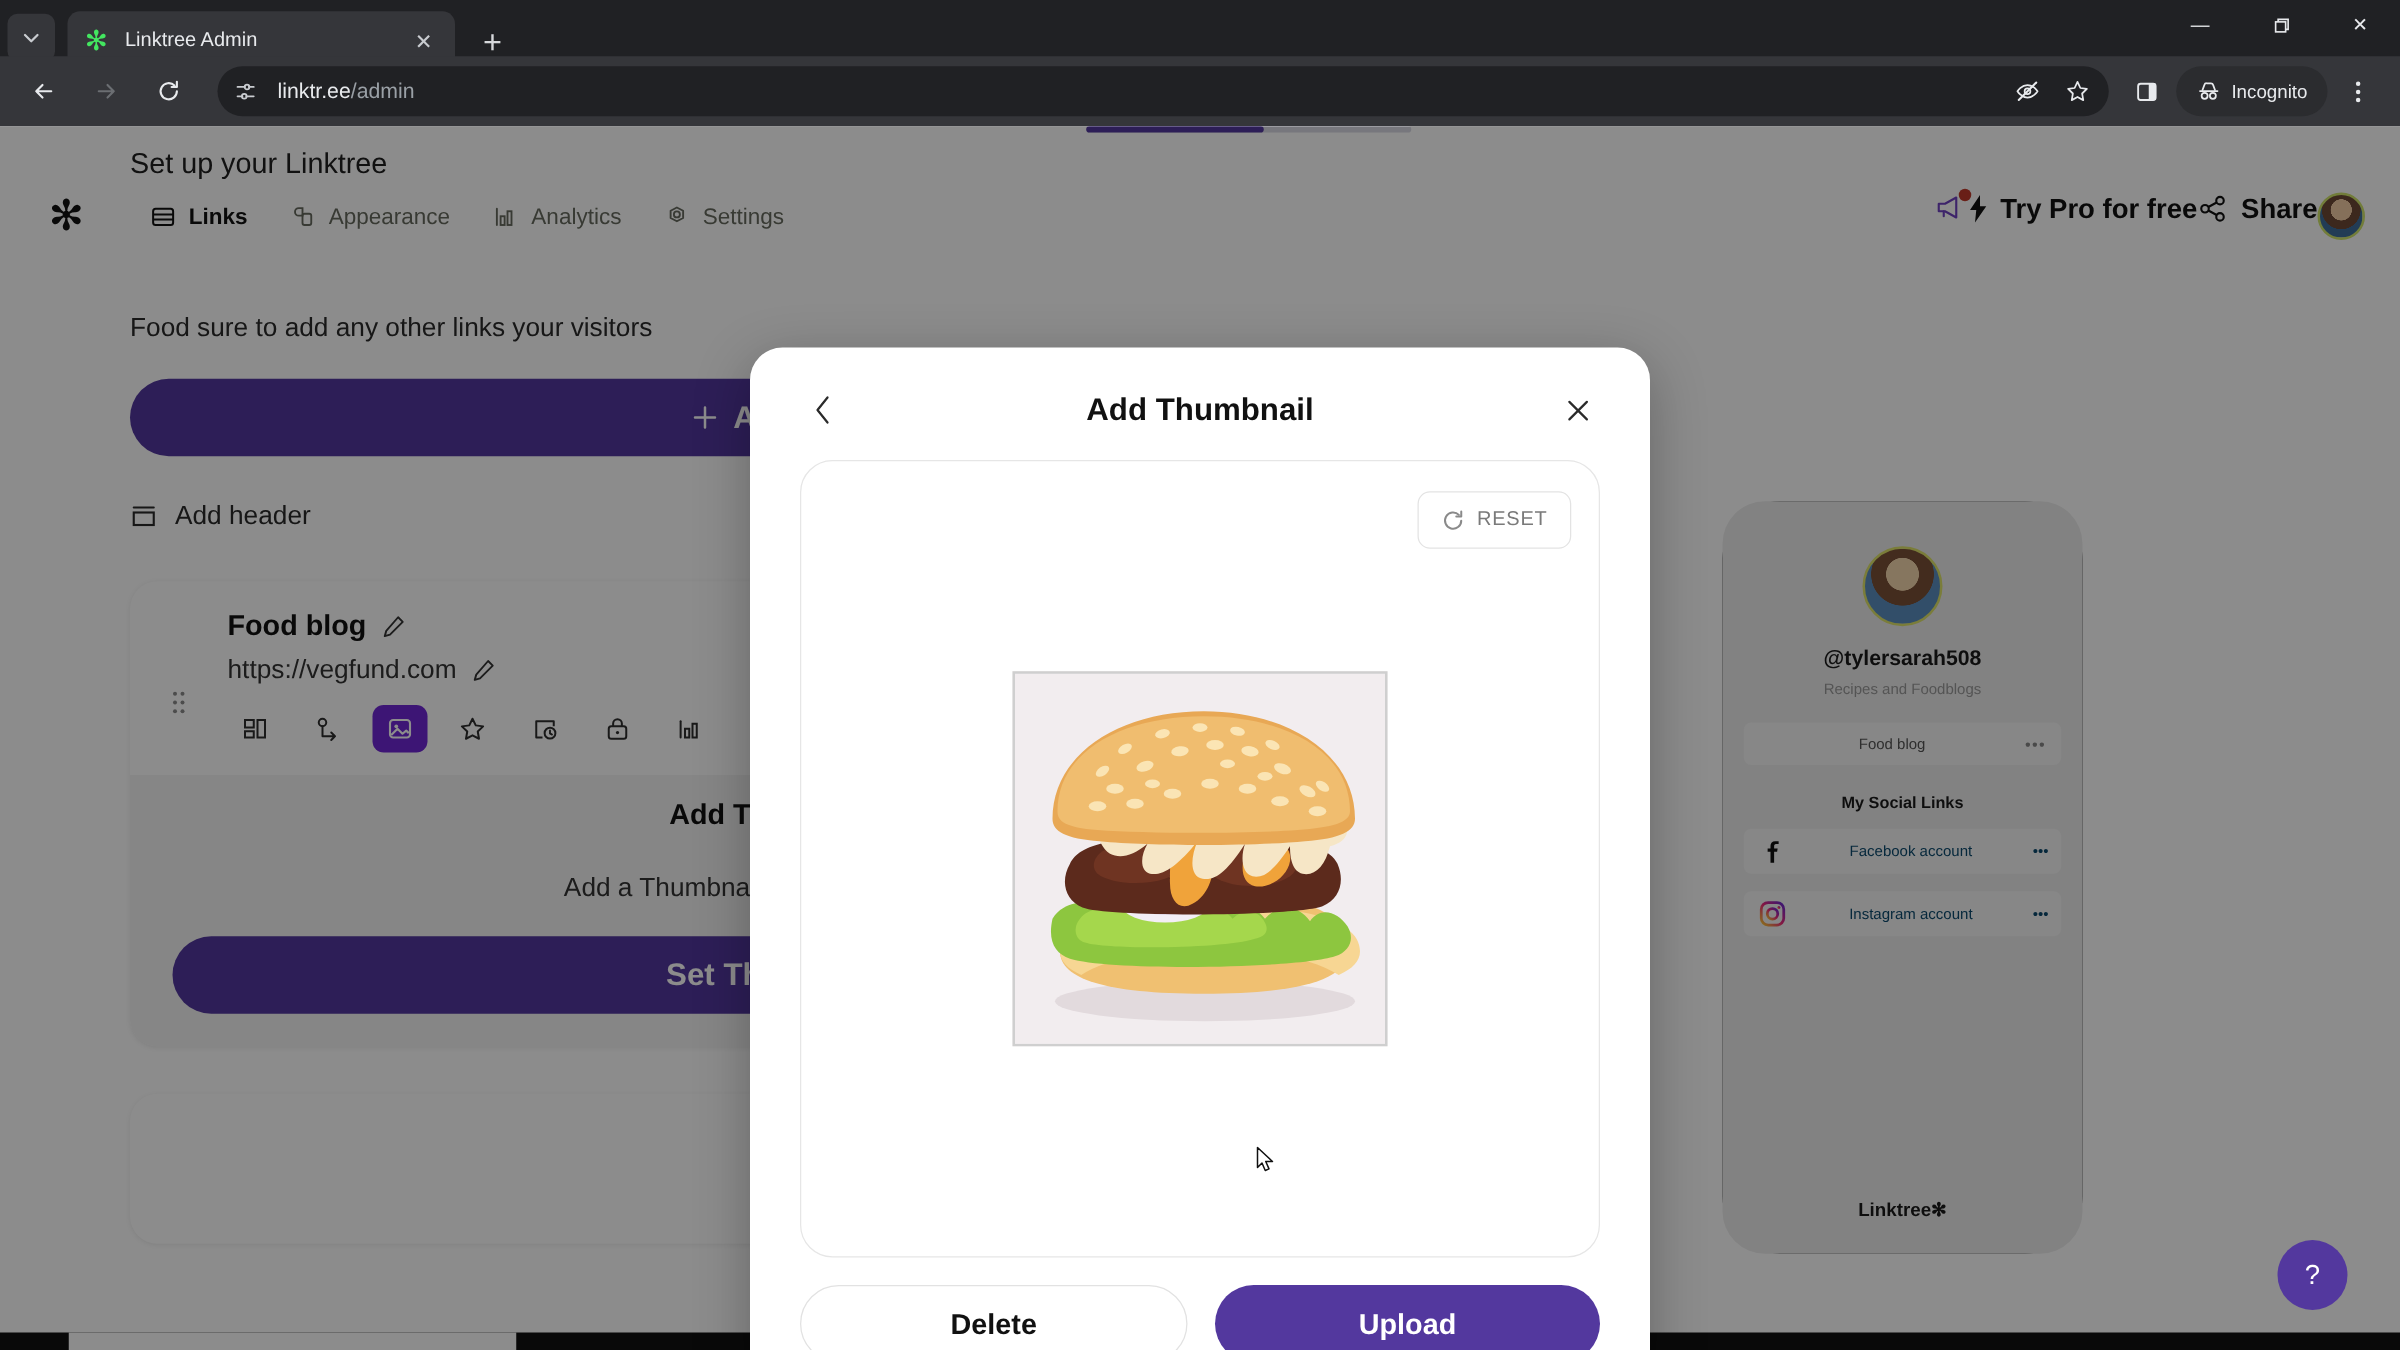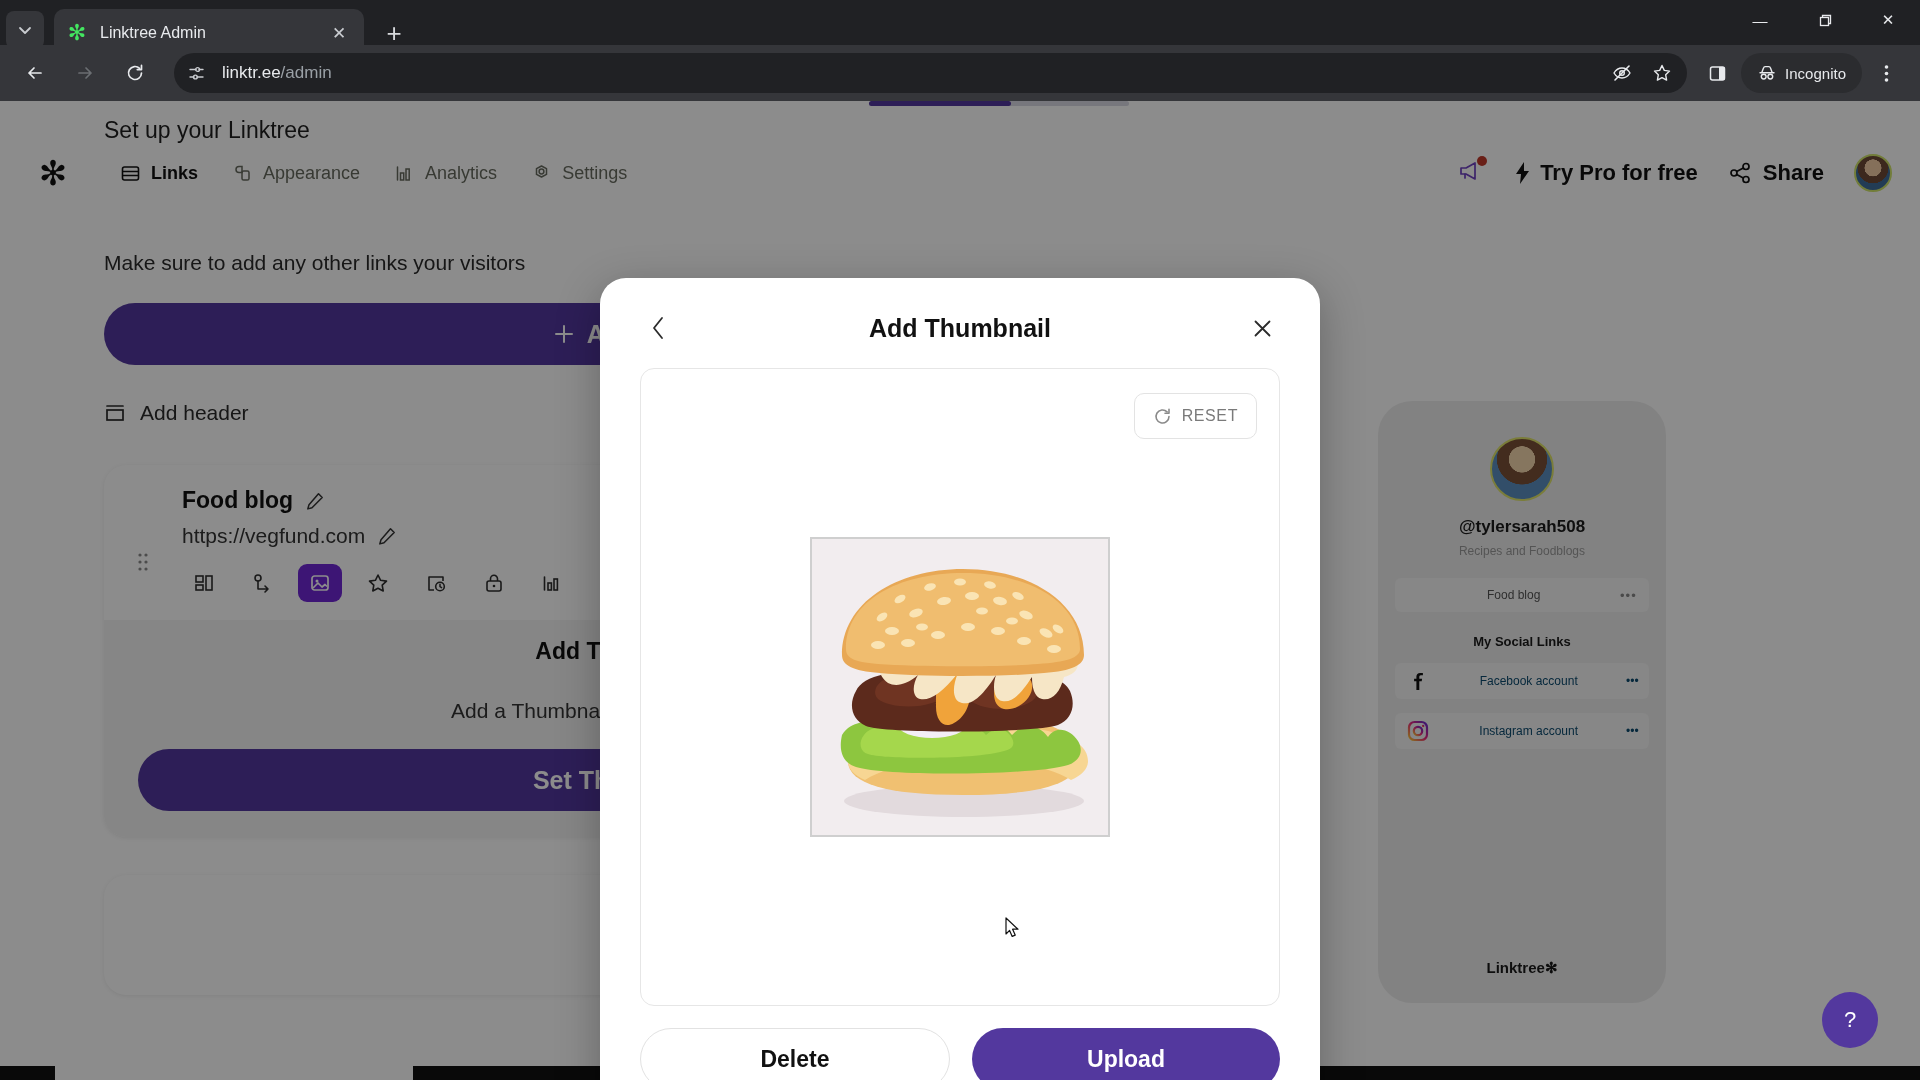--- a/index.html
+++ b/index.html
@@ -137,21 +137,21 @@
   }
   .lt-logo { width: 50px; text-align: center; font-size: 34px; color: #111; line-height: 1; }
   .lt-nav { display: flex; align-items: center; gap: 34px; margin-left: 42px; }
   .lt-nav-item {
     display: flex; align-items: center; gap: 10px;
     font-size: 18px; color: #676b5f; font-weight: 400; text-align: center;
   }
   .lt-nav-item.active { color: #111; font-weight: 700; }
   .lt-nav-item svg { flex: 0 0 auto; }
   .lt-header-right {
-    margin-left: auto; display: flex; align-items: center; gap: 30px;
+    margin-left: auto; display: flex; align-items: flex-start; 
   }
   .megaphone { position: relative; color: #6f42c1; }
   .megaphone .dot {
     position: absolute; right: -3px; top: -3px; width: 10px; height: 10px;
     background: #c0392b; border-radius: 50%;
   }
   .try-pro {
     display: flex; align-items: center; gap: 9px;
     font-size: 22px; font-weight: 700; color: #111;
   }
@@ -287,21 +287,21 @@
     position: absolute; left: 0; right: 0; text-align: center;
     font-size: 25px; font-weight: 700; color: #111;
   }
   .modal-close {
     margin-left: auto; width: 36px; height: 36px; color: #2b2b2b;
     display: flex; align-items: center; justify-content: center; font-size: 24px;
     z-index: 2;
   }
   .crop-area {
     margin-top: 14px; flex: 1;
-    border: 1px solid #e6e6e6; border-radius: 14px;
+    border: 1px solid #e6e6e6; border-radius: 26px;
     position: relative; overflow: hidden;
     display: flex; align-items: center; justify-content: center;
   }
   .reset-btn {
     position: absolute; right: 22px; top: 24px;
     height: 46px; padding: 0 18px;
     border: 1px solid #e3e3e3; border-radius: 10px;
     background: #fff;
     display: flex; align-items: center; gap: 10px;
     font-size: 16px; color: #7a7a7a; letter-spacing: .6px;
@@ -499,21 +499,21 @@
             <circle cx="18" cy="18.5" r="3" stroke="#111" stroke-width="1.7" fill="none"></circle>
             <path d="M8.7 10.6l6.6-3.6M8.7 13.4l6.6 3.6" stroke="#111" stroke-width="1.7"></path>
           </svg>
         <span>Share</span>
       </div>
       <div class="avatar-hdr"></div>
     </div>
   </div>
 
   <div class="editor">
-    <div style="font-size:21px;color:#2b2b2b;margin-bottom:28px;">Make sure to add any other links your visitors</div>
+    <div style="font-size:21px;color:#2b2b2b;margin-bottom:28px;">Food sure to add any other links your visitors</div>
 
     <div class="add-link-btn">
       <svg width="22" height="22" viewBox="0 0 22 22">
           <path d="M11 3v16M3 11h16" stroke="#fff" stroke-width="2" stroke-linecap="round"></path>
         </svg>
       <span>Add link</span>
     </div>
 
     <div class="add-header-row">
       <svg width="22" height="22" viewBox="0 0 22 22">

